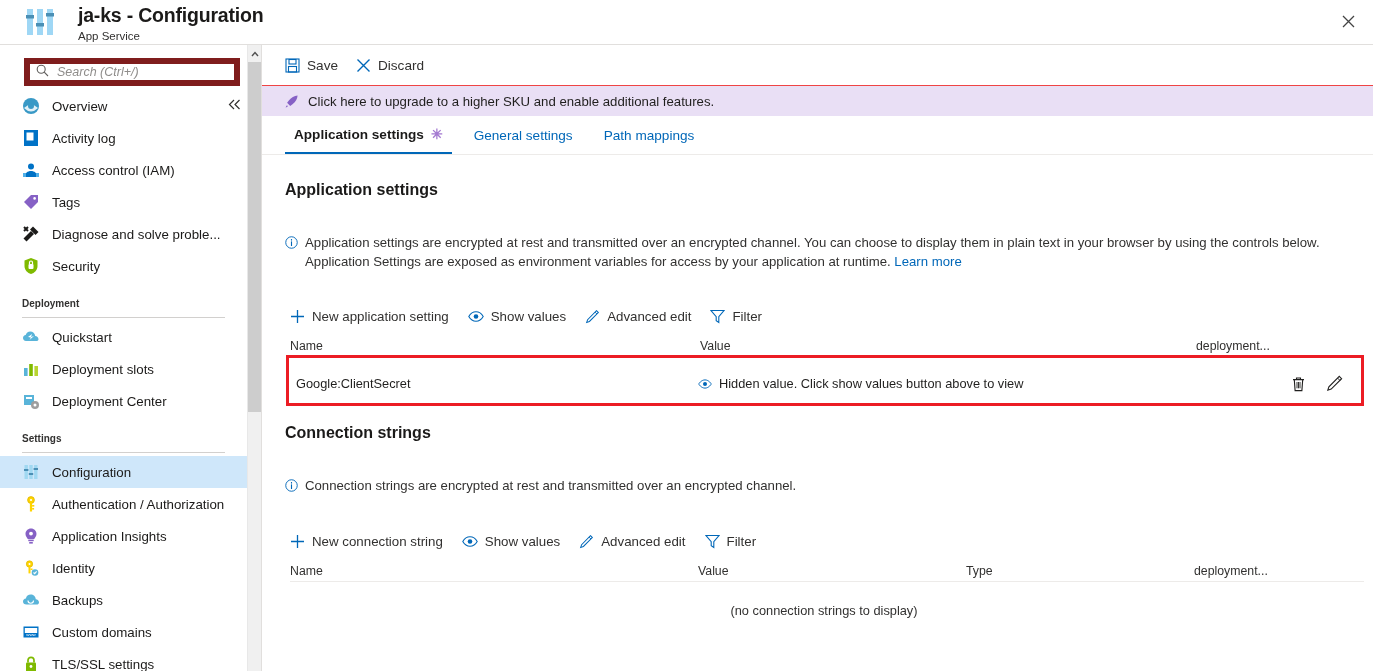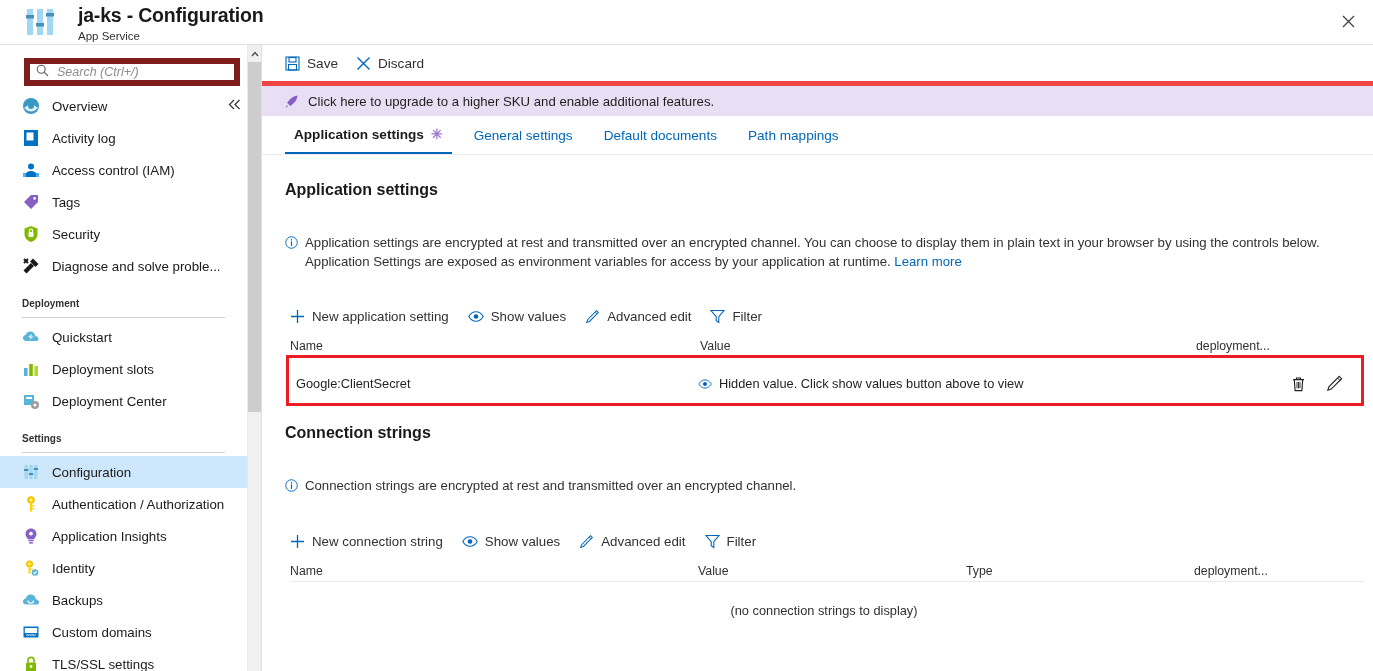--- a/index.html
+++ b/index.html
@@ -109,21 +109,21 @@
   }
 
   
   .main {
     position: absolute; left: 262px; top: 45px;
     width: 1111px; height: 626px; background: #ffffff; overflow: hidden;
   }
   .cmdbar {
     position: absolute; left: 0; top: 0; width: 1111px; height: 41px;
     display: flex; align-items: center; padding-left: 23px;
-    border-bottom: 5px solid #ef4444; background: #ffffff;
+    border-bottom: 1px solid #ef4444; background: #ffffff;
   }
   .cmd {
     display: flex; align-items: center; height: 30px;
     margin-right: 18px; cursor: pointer;
     font-size: 13.6px; color: #323130;
   }
   .cmd .ico { margin-right: 7px; display: flex; align-items: center; }
 
   .banner {
     position: absolute; left: 0; top: 41px; width: 1111px; height: 30px;
@@ -286,36 +286,36 @@
             <svg width="18" height="18" viewBox="0 0 18 18">
               <path d="M2 9 L9 2 L16 2 L16 9 L9 16 Z" fill="#8661c5"></path>
               <circle cx="12.6" cy="5.4" r="1.3" fill="#ffffff"></circle>
             </svg>
           </span>
           <span>Tags</span>
         </div>
         <div class="nav-item">
           <span class="ico">
             <svg width="18" height="18" viewBox="0 0 18 18">
+              <path d="M1.5 13.5 L9 6 L12 9 L4.5 16.5 Z" fill="#1b1a19"></path>
+              <path d="M11 1.5 L16.5 7 L13.5 10 L8 4.5 Z" fill="#1b1a19"></path>
+              <path d="M2 2 L6 6 M6 2 L2 6" stroke="#1b1a19" stroke-width="2"></path>
+            </svg>
+          </span>
+          <span>Diagnose and solve proble...</span>
+        </div>
+        <div class="nav-item">
+          <span class="ico">
+            <svg width="18" height="18" viewBox="0 0 18 18">
               <path d="M9 1 L15.5 3.5 V9 C15.5 13 12.5 16 9 17 C5.5 16 2.5 13 2.5 9 V3.5 Z" fill="#7fba00"></path>
               <rect x="6.5" y="7" width="5" height="5" rx="1" fill="#ffffff"></rect>
               <path d="M7.5 7 V5.5 A1.5 1.5 0 0 1 10.5 5.5 V7" stroke="#ffffff" stroke-width="1.2" fill="none"></path>
             </svg>
           </span>
           <span>Security</span>
-        </div>
-        <div class="nav-item">
-          <span class="ico">
-            <svg width="18" height="18" viewBox="0 0 18 18">
-              <path d="M1.5 13.5 L9 6 L12 9 L4.5 16.5 Z" fill="#1b1a19"></path>
-              <path d="M11 1.5 L16.5 7 L13.5 10 L8 4.5 Z" fill="#1b1a19"></path>
-              <path d="M2 2 L6 6 M6 2 L2 6" stroke="#1b1a19" stroke-width="2"></path>
-            </svg>
-          </span>
-          <span>Diagnose and solve proble...</span>
         </div>
         <div class="nav-group">
           <div class="nav-group-label">Deployment</div>
           <div class="nav-group-rule"></div>
         </div>
         <div class="nav-item">
           <span class="ico">
             <svg width="18" height="18" viewBox="0 0 18 18">
               <path d="M4 13 C2 13 1 11.5 1 10 C1 8.5 2.2 7.2 3.7 7.1 C4.1 5 6 3.5 8.2 3.5 C10.8 3.5 13 5.5 13.2 8 C15 8.2 16.5 9.6 16.5 11.2 C16.5 12.3 15.6 13 14.5 13 Z" fill="#59b4d9"></path>
               <path d="M6 9 L10 6 L9 9 L12 8 L7.5 12 L9 9.5Z" fill="#ffffff"></path>
@@ -472,23 +472,20 @@
       <span class="banner-text">Click here to upgrade to a higher SKU and enable additional features.</span>
     </div>
 
     <div class="tabs">
         <div class="tab active">
           <span>Application settings</span>
           <span class="asterisk">✳</span>
         </div>
         <div class="tab">
           <span>General settings</span>
-        </div>
-        <div class="tab">
-          <span>Default documents</span>
         </div>
         <div class="tab">
           <span>Path mappings</span>
         </div>
       </div>
   </div>
 
   <div class="section-title" style="top:181px;">Application settings</div>
 
   <div class="info-row" style="left:285px; top:233px; width:1070px;">

